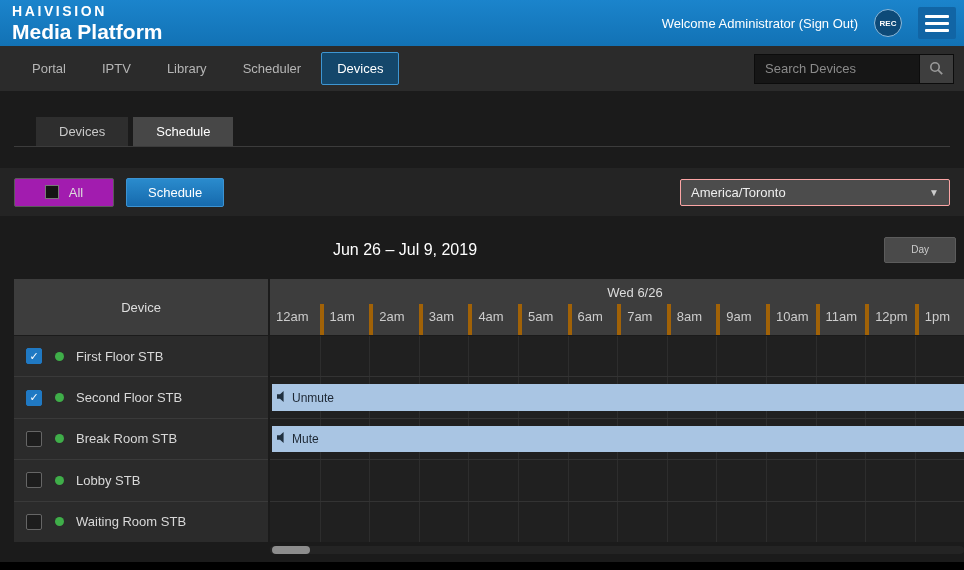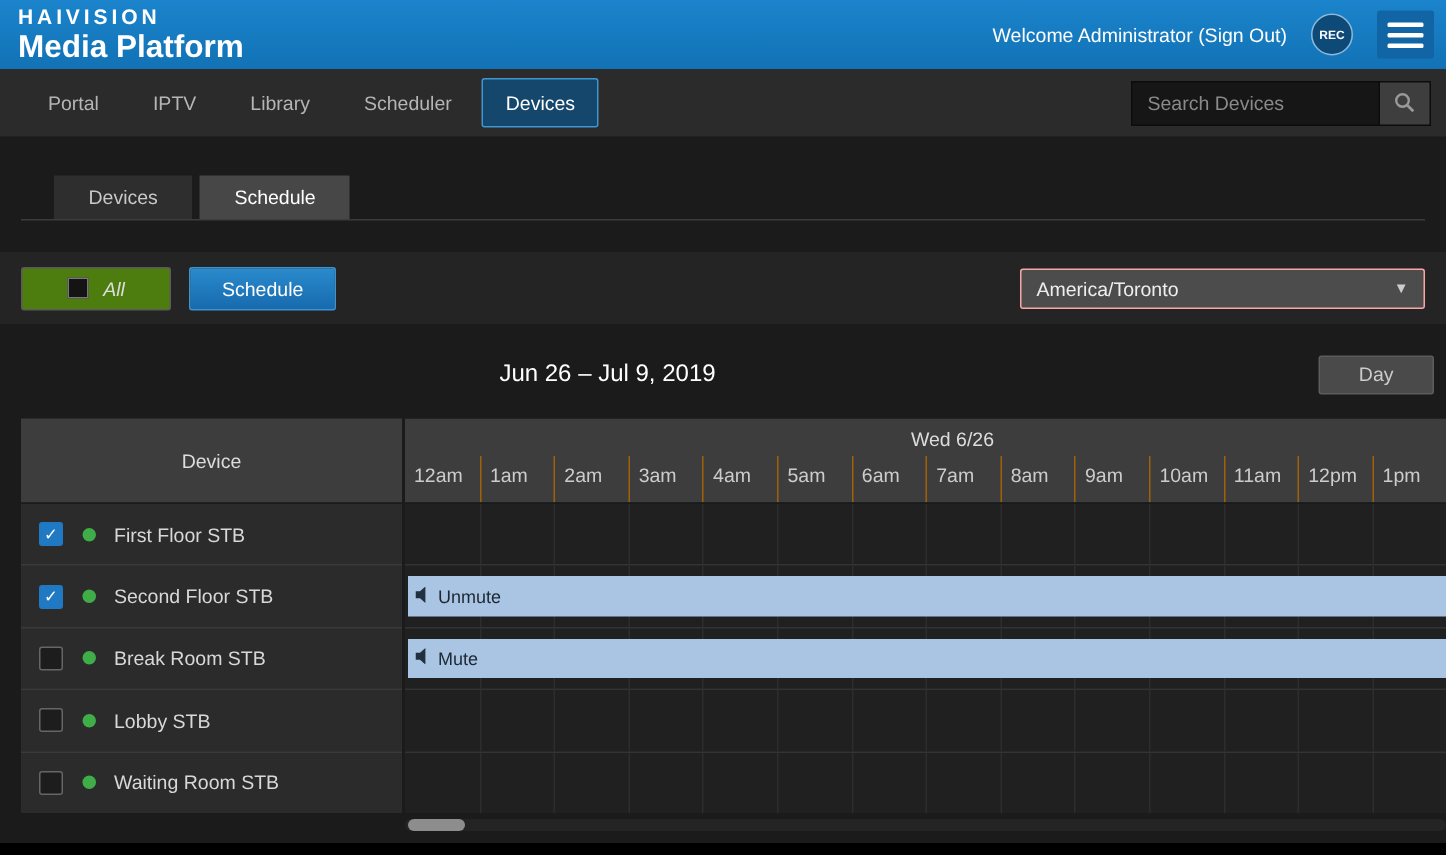--- a/index.html
+++ b/index.html
@@ -68,22 +68,22 @@
   .tab.active { background:#474747; color:#fff; }
   .tabs-divider { height:1px; background:#3c3c3c; margin:0 14px; }
 
   
   .toolbar {
     margin-top:21px; height:48px; background:#242424;
     display:flex; align-items:center; padding:0 14px;
   }
   .all-btn {
     display:flex; align-items:center; justify-content:center; gap:10px;
-    width:100px; height:29px; background:#4d7c0f; border:1px solid #5a5a5a;
-    color:#ddd; font-size:13px; border-radius:2px; cursor:pointer;font-style:italic;
+    width:100px; height:29px; background:#a21caf; border:1px solid #5a5a5a;
+    color:#ddd; font-size:13px; border-radius:2px; cursor:pointer;
   }
   .all-cb { width:14px; height:14px; border:1px solid #787878; background:#141414; }
   .schedule-btn {
     margin-left:12px; height:29px; padding:0 21px;
     background:linear-gradient(#2a8bcd,#166aad); border:1px solid #3c93d2;
     color:#fff; font-size:13px; border-radius:2px; cursor:pointer;
   }
   .tz-select {
     margin-left:auto; width:270px; height:27px;
     background:#4c4c4c; border:1px solid #fca5a5; border-radius:2px;
@@ -93,21 +93,21 @@
   }
   .tz-caret { color:#ccc; font-size:10px; }
 
   
   .period-row { margin-top:20px; padding:0 8px 0 14px; position:relative; height:27px; display:flex; align-items:center; }
   .period-title {
     position:absolute; left:0; width:810px; text-align:center;
     color:#fff; font-size:16px;
   }
   .view-btns { margin-left:auto; display:flex; gap:2px; }
-  .view-btn { height:26px; font-size:13px; border-radius:2px; cursor:pointer; display:flex; align-items:center;text-align:center; }
+  .view-btn { height:26px; font-size:10px; border-radius:2px; cursor:pointer; display:flex; align-items:center;text-align:center; }
   .btn-day { padding:0 26px; background:#4a4a4a; border:1px solid #5c5c5c; color:#ccc; }
   .btn-2weeks { padding:0 17px; background:#7c7c7c; border:1px solid #8c8c8c; color:#fff; }
 
   
   .schedule-table { margin:16px 0 0 14px; display:flex; }
   .device-col { width:254px; margin-right:2px; flex:none; }
   .device-header {
     height:56px; background:#3d3d3d; color:#ddd; font-size:13px;
     display:flex; align-items:center; justify-content:center;
   }
@@ -124,21 +124,21 @@
   .cb.checked { background:#2079c3; border-color:#2079c3; }
   .dot { width:9px; height:9px; border-radius:50%; background:#3fae49; margin-left:13px; flex:none; }
   .dev-name { color:#d8d8d8; font-size:13px; margin-left:12px; white-space:nowrap; }
 
   .timeline { flex:1; overflow:hidden; position:relative; }
   .tl-header { height:56px; background:#3d3d3d; }
   .tl-day { height:25px; color:#ddd; font-size:13px; text-align:center; line-height:28px;margin-left:36px; }
   .hours-row { display:flex; height:31px; }
   .hour-cell {
     width:49.6px; flex:none; color:#ccc; font-size:13px;
-    padding:5px 0 0 6px; border-left:1px solid #a16207;
+    padding:5px 0 0 6px; border-left:4px solid #a16207;
   }
   .hour-cell:first-child { border-left:none; }
   .tl-rows { }
   .tl-row {
     height:41.4px; position:relative; display:flex;
     background:#202020; border-top:1px solid #333;
   }
   .tl-row:first-child { border-top:1px solid #1b1b1b; }
   .tl-cell { width:49.6px; flex:none; border-left:1px solid #2d2d2d; }
   .tl-cell:first-child { border-left:none; }

